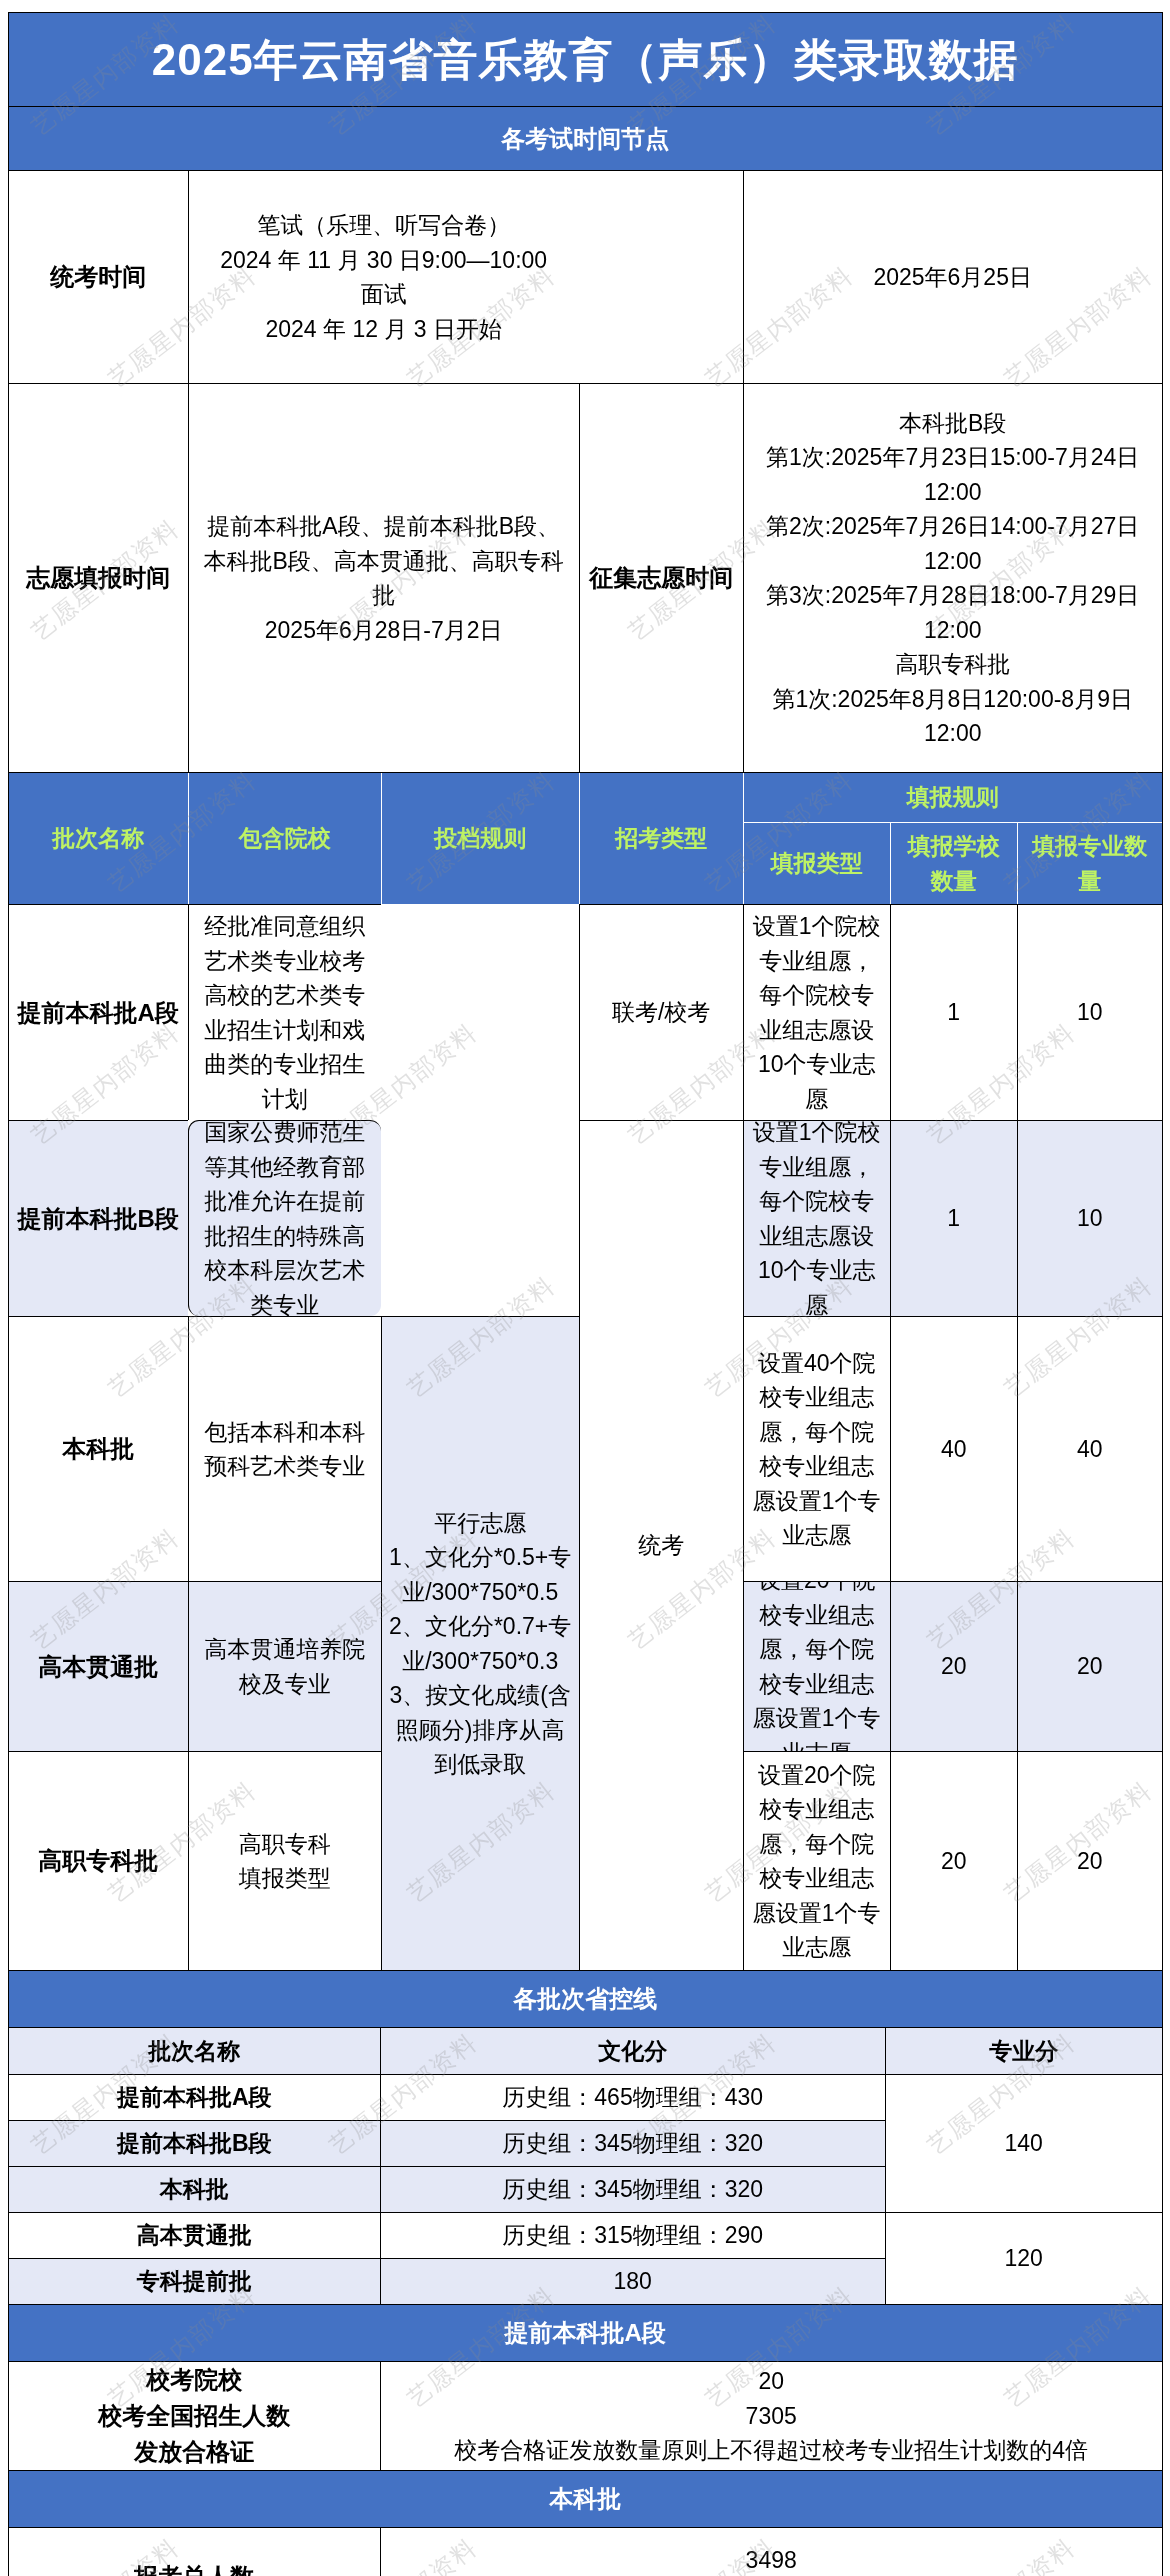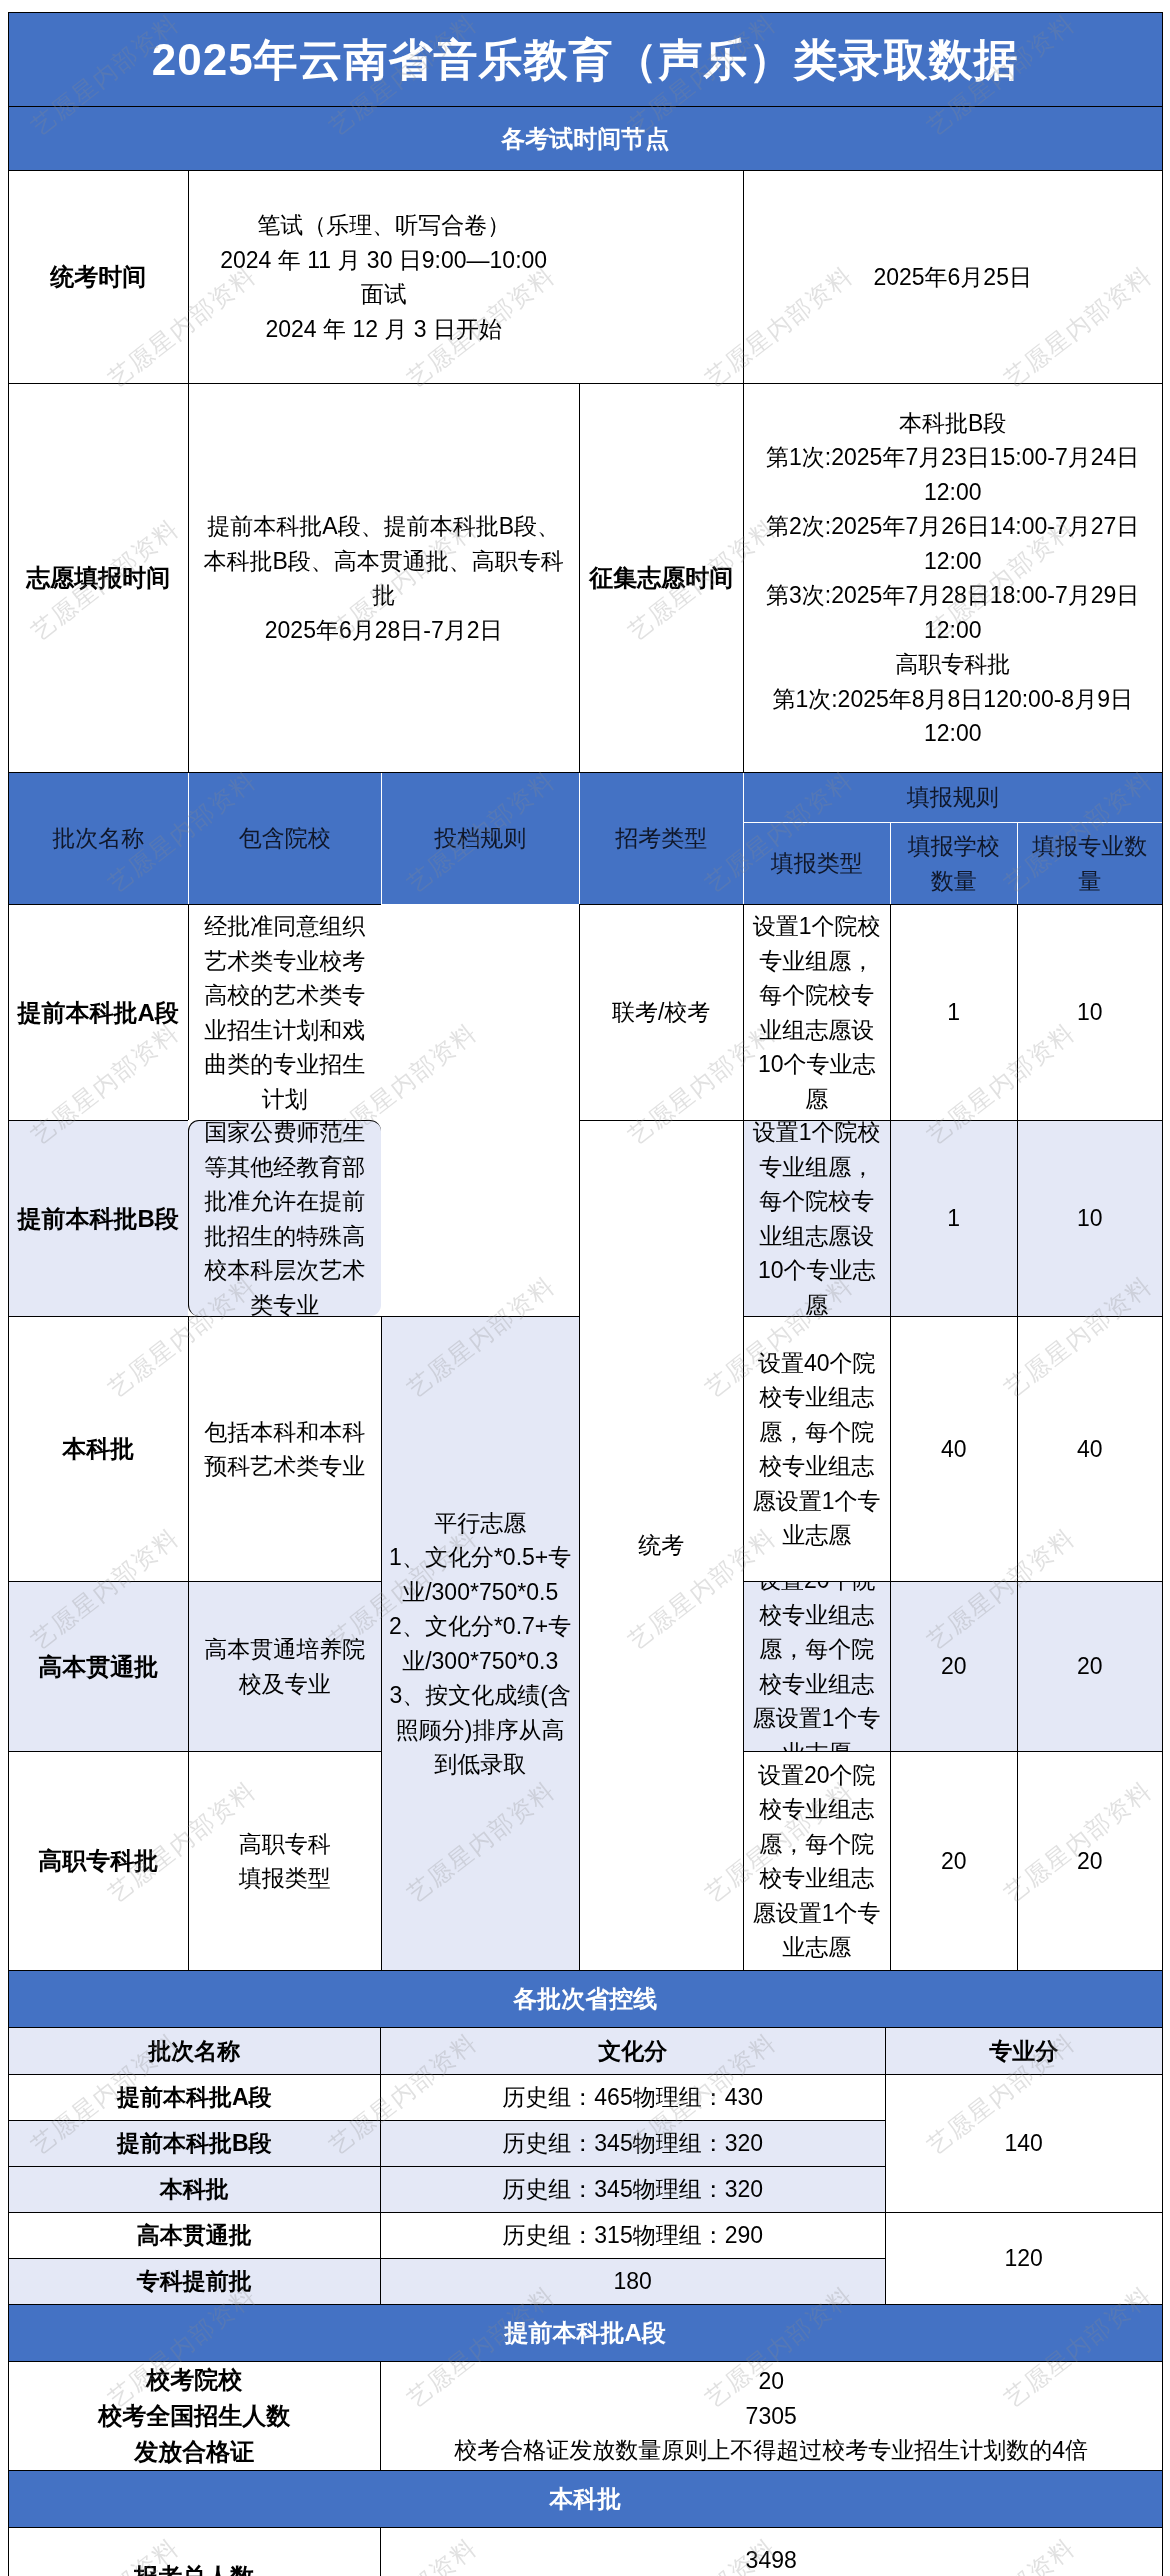--- a/index.html
+++ b/index.html
@@ -9,21 +9,21 @@
   .sec{border-top:1.5px solid #000;box-sizing:border-box;}
   .sec.first{border-top:none;}
   .bar{background:#4472C4;color:#fff;font-weight:700;display:flex;align-items:center;justify-content:center;font-size:24px;}
   .title-bar{height:93px;font-size:44px;letter-spacing:1px;}
   .h100{height:64px;}
   .grid{display:grid;}
   .c{border-left:1.5px solid #000;border-top:1.5px solid #000;display:flex;align-items:center;justify-content:center;
      text-align:center;padding:3.1px 7.2px;box-sizing:border-box;overflow:hidden;}
   .nl{border-left:none;}
   .nt{border-top:none;}
-  .hb{background:#4472C4;color:#0f172a;font-weight:400;border-left:1.5px solid #fff;border-top:none;}
+  .hb{background:#4472C4;color:#bef264;font-weight:700;border-left:1.5px solid #fff;border-top:none;}
   .hb.wt{border-top:1.5px solid #fff;}
   .lav{background:#E4E8F6;}
   .bold{font-weight:700;}
   .pre{white-space:pre-line;}
   .wm-layer{position:absolute;left:0;top:0;width:1171px;height:3691px;overflow:hidden;z-index:9;pointer-events:none;}
   .wm{position:absolute;font-size:24px;color:#8a8a8a;opacity:.25;transform:rotate(-38deg);
       letter-spacing:1.5px;white-space:nowrap;font-weight:400;}
 </style>
 </head>
 <body>

